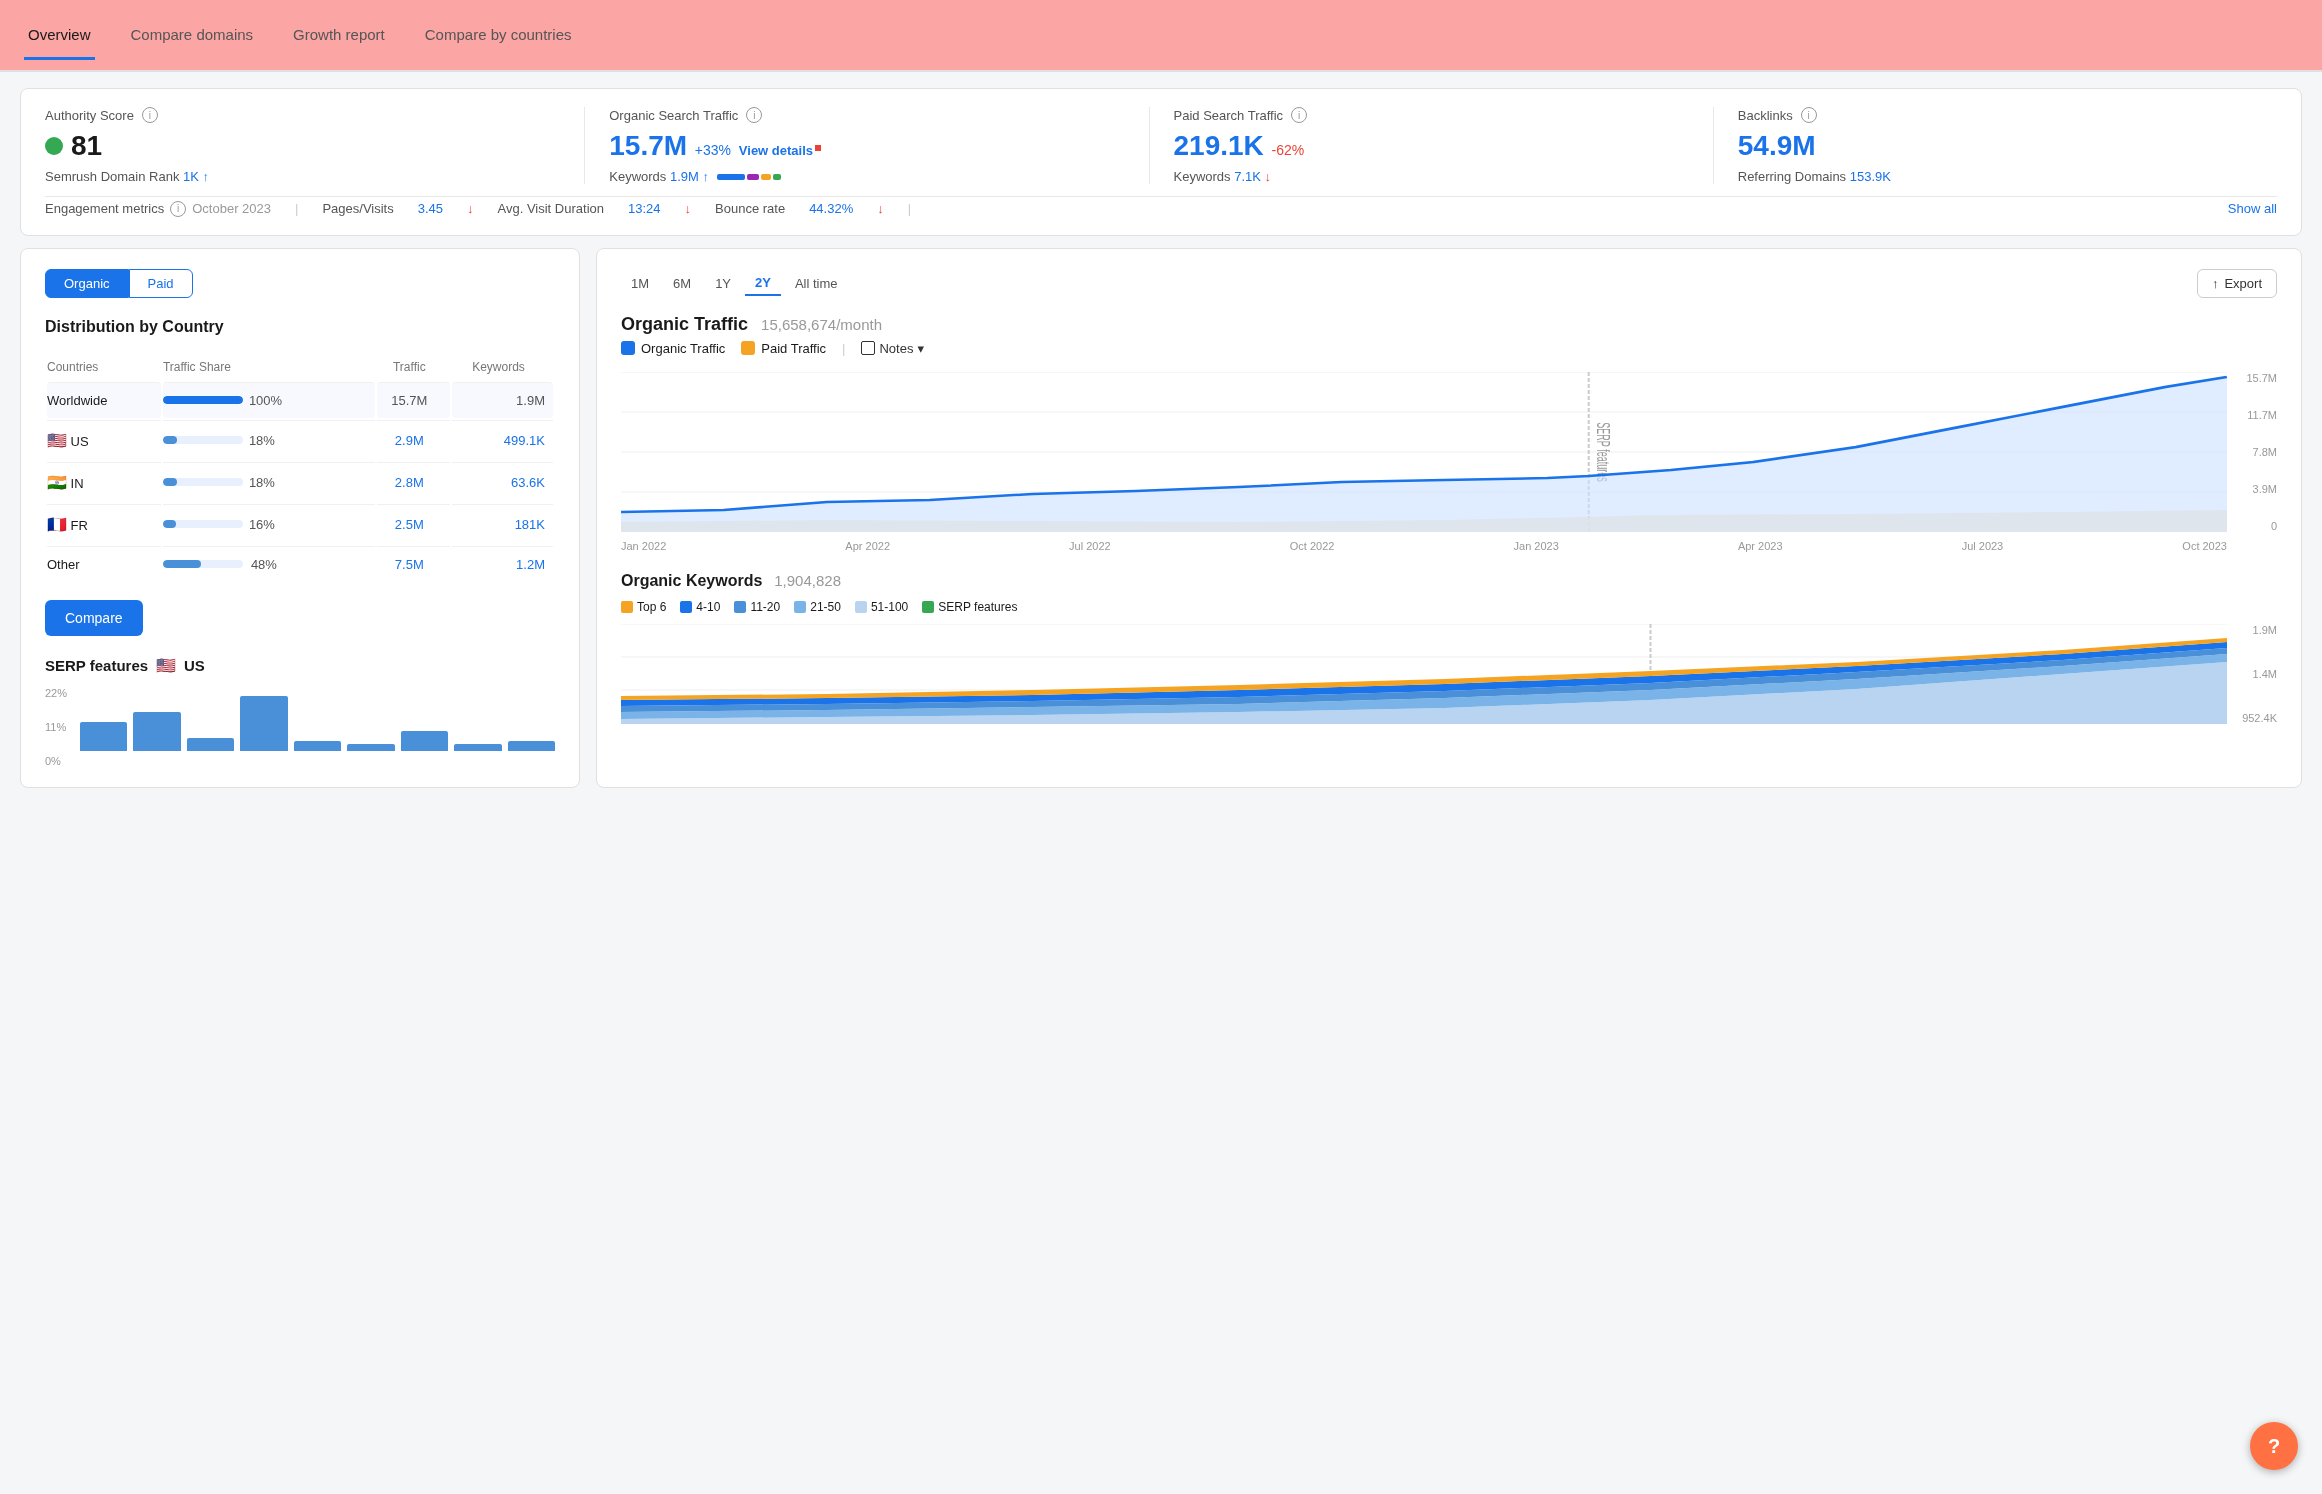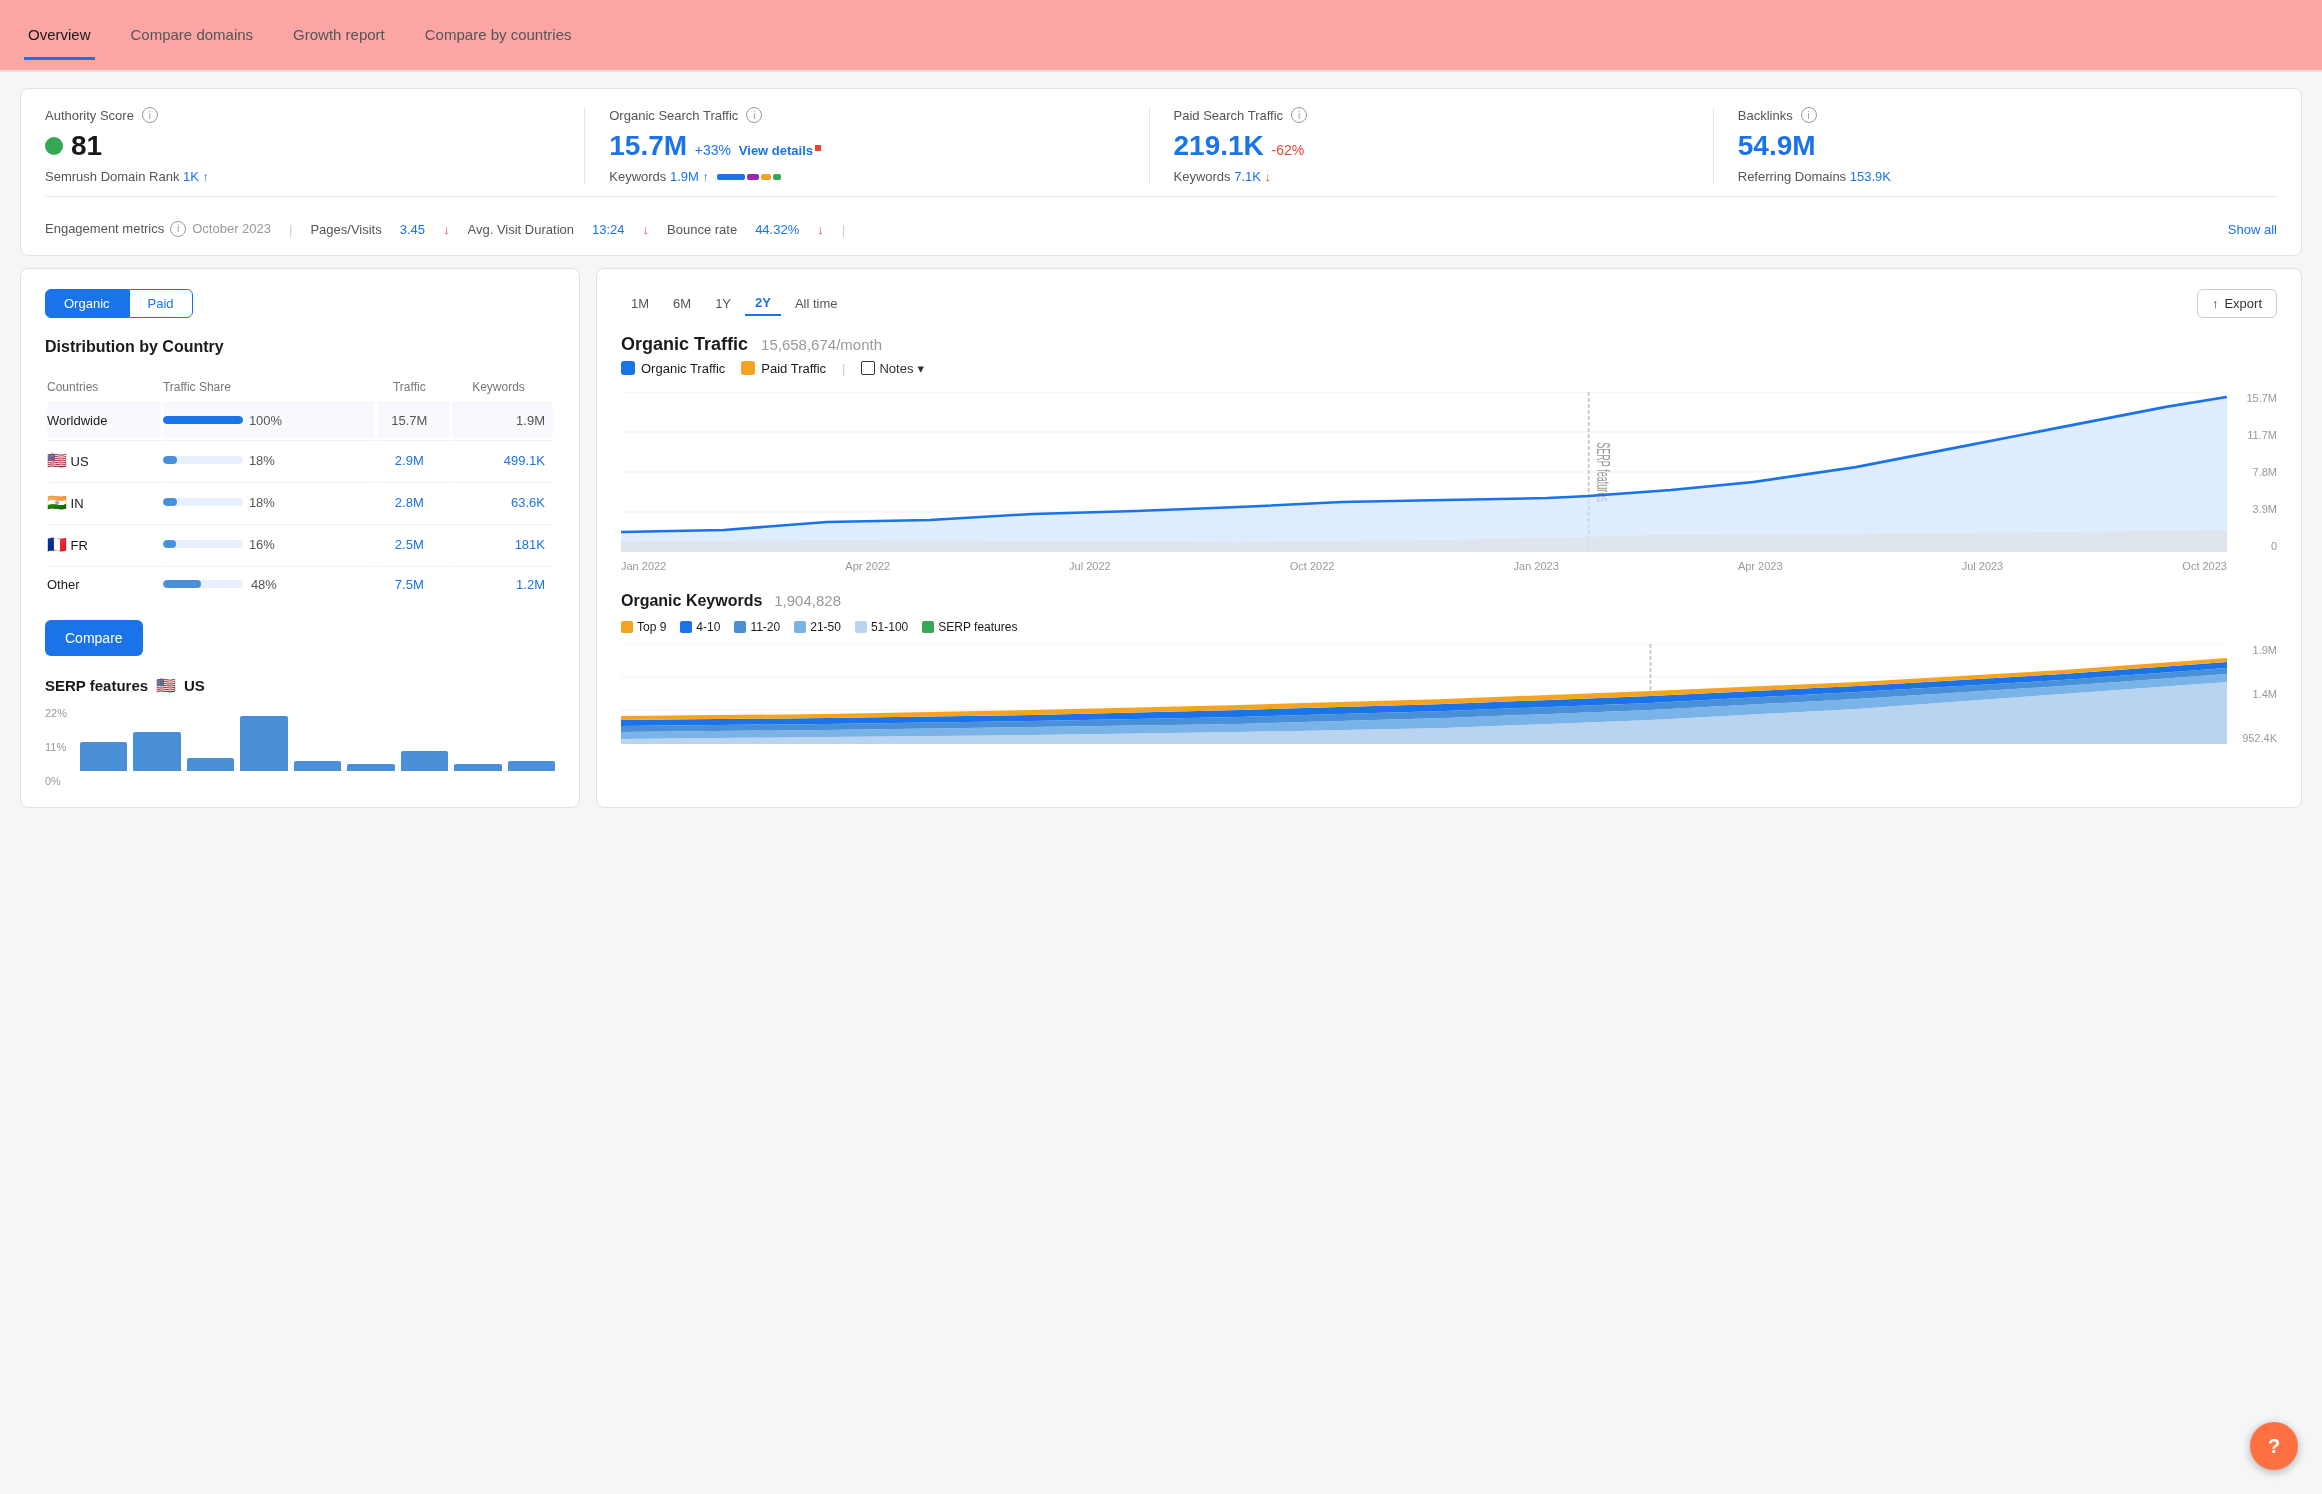--- a/index.html
+++ b/index.html
@@ -23,21 +23,21 @@
     .change-negative { color: #ea4335; }
     .view-link { color: #1a73e8; font-size: 13px; cursor: pointer; }
     .view-link-dot { display: inline-block; width: 6px; height: 6px; background: #ea4335; border-radius: 50; margin-left: 2px; position: relative; top: -4px; }
     .sub-metric { font-size: 13px; color: #555; margin-top: 6px; }
     .sub-metric-val { color: #1a73e8; font-weight: 500; }
     .arrow-up { color: #1a73e8; }
     .arrow-down { color: #ea4335; }
     .progress-bar-mini { display: inline-flex; gap: 2px; margin-left: 4px; vertical-align: middle; }
     .pb-seg { height: 6px; border-radius: 2px; }
 
-    .engagement-bar { display: flex; align-items: flex-end; gap: 18px; padding-top: 24px; border-top: 1px solid #e8e8e8; margin-top: 12px; font-size: 13px; color: #555; }
+    .engagement-bar { display: flex; align-items: flex-start; gap: 24px; padding-top: 4px; border-top: 1px solid #e8e8e8; margin-top: 12px; font-size: 13px; color: #555; }
     .engagement-label { display: flex; align-items: center; gap: 6px; }
     .eng-val { color: #1a73e8; font-weight: 500; }
     .sep { color: #ccc; }
     .show-all-link { color: #1a73e8; cursor: pointer; margin-left: auto; }
 
     .content-grid { display: grid; grid-template-columns: 560px 1fr; gap: 16px; border-radius: 14px; }
 
     .panel { background: #fff; border: 1px solid #e0e0e0; border-radius: 8px; padding: 20px 24px; }
 
     .toggle-btns { display: flex; gap: 0; margin-bottom: 20px; }
@@ -393,21 +393,21 @@
       </div>
 
       <div class="keywords-section">
         <div>
           <span class="kw-title">Organic Keywords</span>
           <span class="kw-count">1,904,828</span>
         </div>
         <div class="kw-legend" id="kw-legend">
         <div class="kw-legend-item">
               <span class="kw-dot" style="background:#f4a422;"></span>
-              <span>Top 9</span>
+              <span>Top 6</span>
             </div>
             <div class="kw-legend-item">
               <span class="kw-dot" style="background:#1a73e8;"></span>
               <span>4-10</span>
             </div>
             <div class="kw-legend-item">
               <span class="kw-dot" style="background:#4a90d9;"></span>
               <span>11-20</span>
             </div>
             <div class="kw-legend-item">

